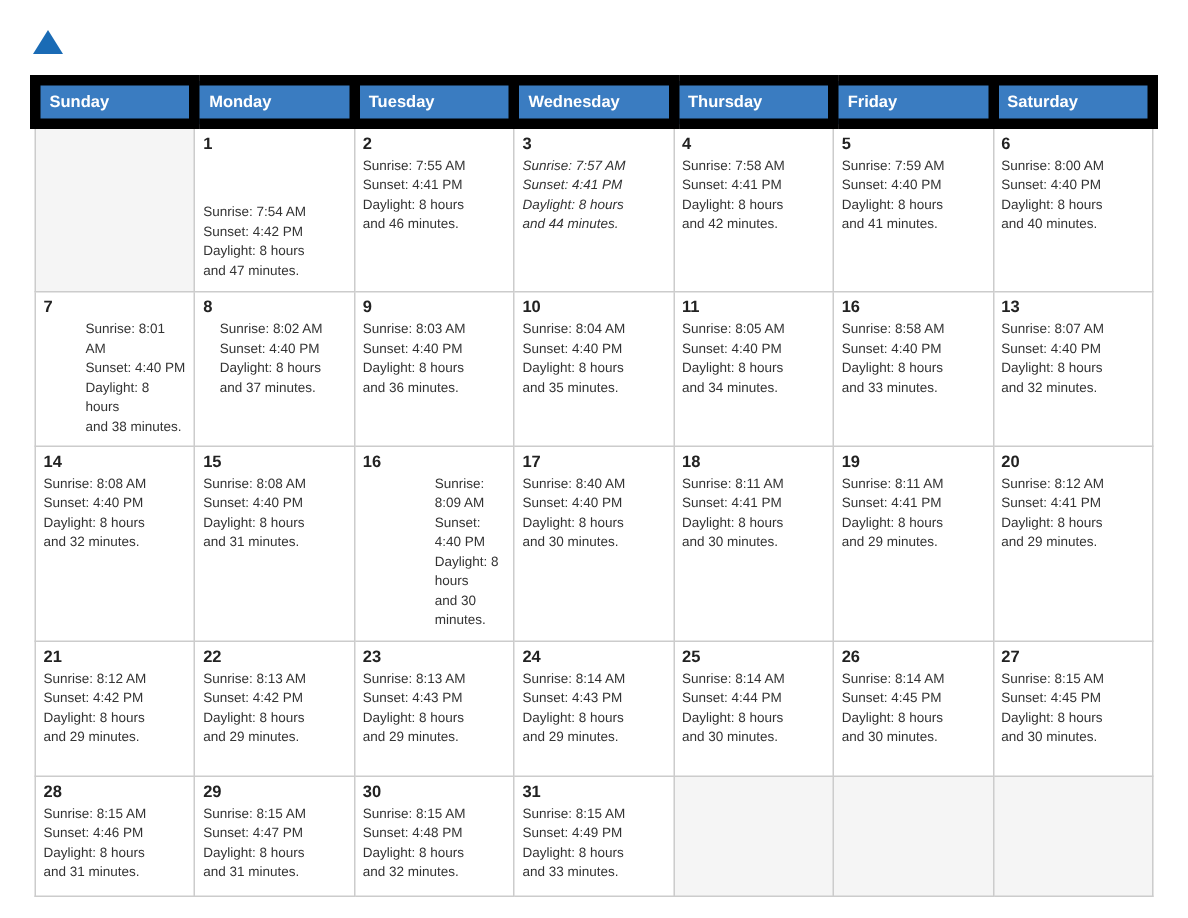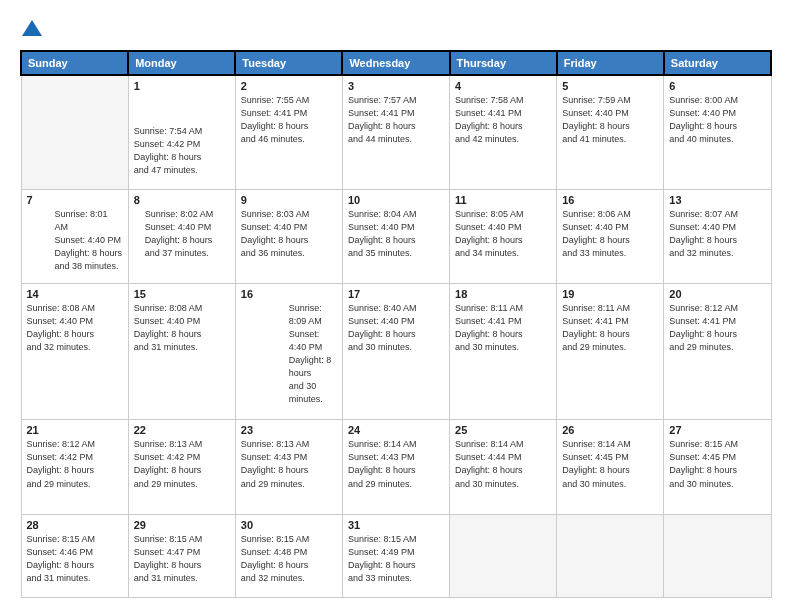--- a/index.html
+++ b/index.html
@@ -53,21 +53,21 @@
       table-layout: fixed;
       font-size: 9.5px;
     }
     .calendar th {
       background: #3a7cc1;
       color: #fff;
       text-align: left;
       padding: 5px 6px;
       font-size: 11px;
       font-weight: bold;
-      border: 2px solid #000000;
+      border: 7px solid #000000;
     }
     .calendar td {
       border: 1px solid #ccc;
       vertical-align: top;
       padding: 4px 5px;
       height: 88px;
       background: #fff;
     }
     .calendar td.empty {
       background: #f5f5f5;
@@ -137,21 +137,21 @@
           </td>
           <td>
             <span class="day-num">2</span>
             <div class="day-info" style="white-space: pre-line;">Sunrise: 7:55 AM
 Sunset: 4:41 PM
 Daylight: 8 hours
 and 46 minutes.</div>
           </td>
           <td>
             <span class="day-num">3</span>
-            <div class="day-info" style="white-space: pre-line;">Sunrise: 7:57 AM
+            <div class="day-info" style="white-space: pre-line; font-style: italic;">Sunrise: 7:57 AM
 Sunset: 4:41 PM
 Daylight: 8 hours
 and 44 minutes.</div>
           </td>
           <td>
             <span class="day-num">4</span>
             <div class="day-info" style="white-space: pre-line;">Sunrise: 7:58 AM
 Sunset: 4:41 PM
 Daylight: 8 hours
 and 42 minutes.</div>
@@ -202,21 +202,21 @@
           </td>
           <td>
             <span class="day-num">11</span>
             <div class="day-info" style="white-space: pre-line;">Sunrise: 8:05 AM
 Sunset: 4:40 PM
 Daylight: 8 hours
 and 34 minutes.</div>
           </td>
           <td>
             <span class="day-num">16</span>
-            <div class="day-info" style="white-space: pre-line;">Sunrise: 8:06 AM
+            <div class="day-info" style="white-space: pre-line;">Sunrise: 8:58 AM
 Sunset: 4:40 PM
 Daylight: 8 hours
 and 33 minutes.</div>
           </td>
           <td>
             <span class="day-num">13</span>
             <div class="day-info" style="white-space: pre-line;">Sunrise: 8:07 AM
 Sunset: 4:40 PM
 Daylight: 8 hours
 and 32 minutes.</div>

